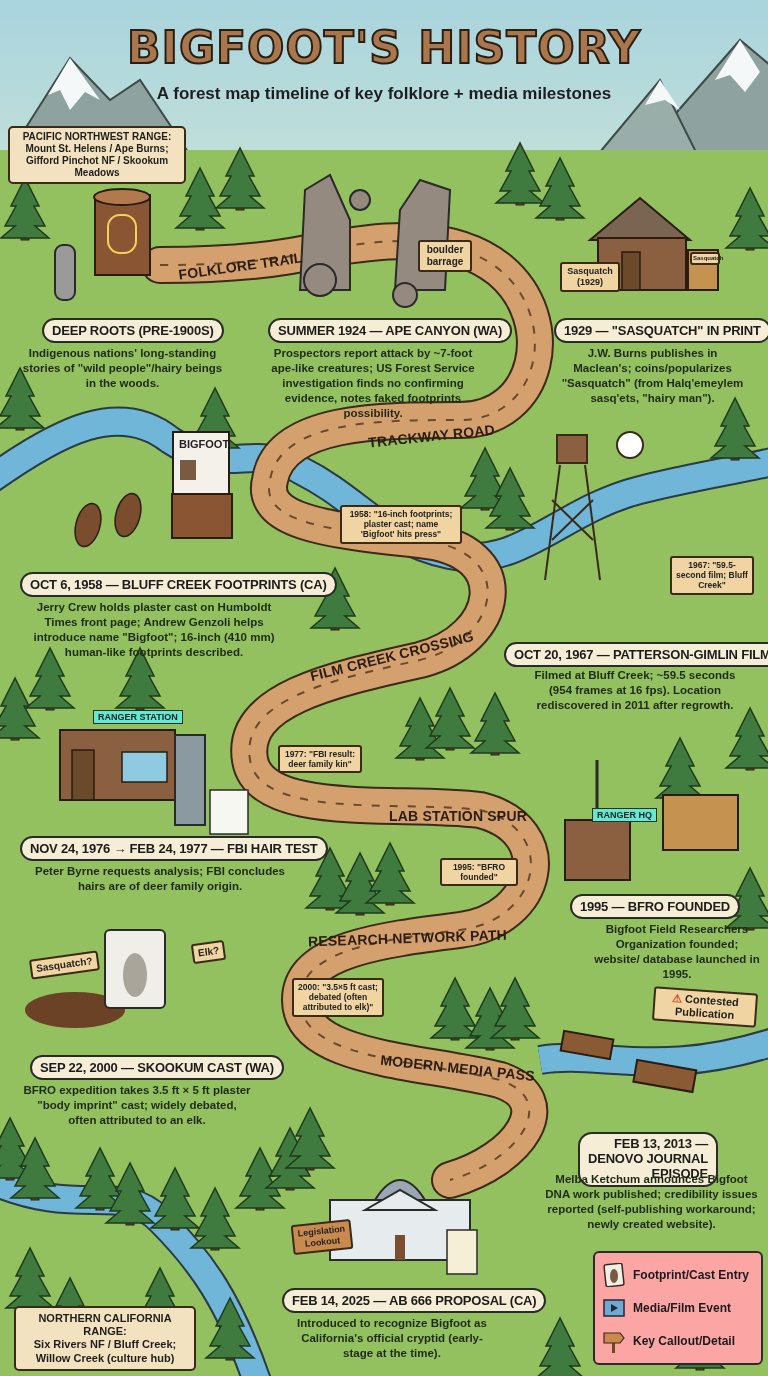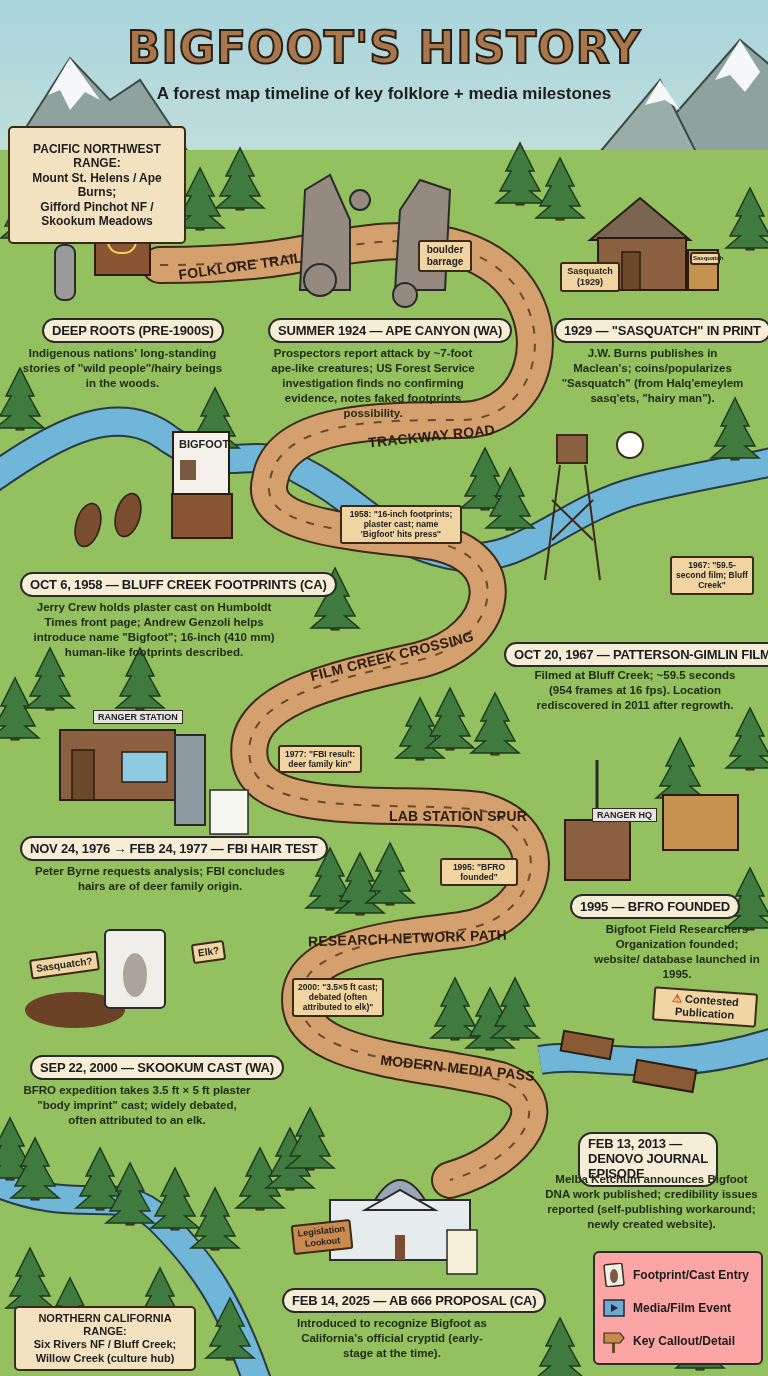--- a/index.html
+++ b/index.html
@@ -6,28 +6,28 @@
   body{width:768px;height:1376px;overflow:hidden;font-family:"Liberation Sans",sans-serif;}
   #map{position:relative;width:768px;height:1376px;background:#8fbf5a;overflow:hidden;}
   .sky{position:absolute;left:0;top:0;width:768px;height:200px;background:linear-gradient(#a9d4dd,#c6e2d8);}
   .grass{position:absolute;left:0;top:150px;width:768px;height:1226px;background:#93c15f;}
   svg.layer{position:absolute;left:0;top:0;}
   .title{position:absolute;left:0;width:768px;text-align:center;top:22px;font-family:"DejaVu Sans",sans-serif;font-weight:bold;font-size:44px;color:#a8774d;letter-spacing:1px;
     -webkit-text-stroke:2px #2b1d12;}
   .subtitle{position:absolute;left:0;width:768px;text-align:center;top:84px;font-family:"Liberation Sans",sans-serif;font-weight:bold;font-size:17px;color:#1e1e1e;}
   .range{position:absolute;background:#f2e2bf;border:2px solid #3b2a1a;border-radius:5px;font-weight:bold;color:#1e1e1e;text-align:center;line-height:1.2;}
   .range .rh{display:block;}
-  .pill{position:absolute;background:#f6edd6;border:2px solid #2a2a2a;border-radius:14px;font-weight:bold;color:#1c1c1c;text-align:left;white-space:nowrap;font-size:13px;padding:3px 8px;letter-spacing:-0.2px;}
+  .pill{position:absolute;background:#f6edd6;border:2px solid #2a2a2a;border-radius:14px;font-weight:bold;color:#1c1c1c;text-align:right;white-space:nowrap;font-size:13px;padding:3px 8px;letter-spacing:-0.2px;}
   .desc{position:absolute;text-align:center;font-weight:bold;font-size:11.5px;line-height:1.3;color:#1f2a14;}
   .trail{position:absolute;font-weight:bold;color:#2a1c10;font-size:14px;white-space:nowrap;letter-spacing:0.2px;}
   .sign{position:absolute;background:#f0d4a2;border:2px solid #3b2a1a;border-radius:3px;font-size:8.5px;font-weight:bold;color:#222;text-align:center;line-height:1.2;padding:2px 4px;}
   .legend{position:absolute;left:593px;top:1251px;width:166px;height:110px;background:#fca5a5;border:2px solid #2c2c2c;border-radius:6px;}
   .legend .row{position:absolute;left:8px;display:flex;align-items:center;font-weight:bold;font-size:12px;color:#1b1b1b;}
   .legend .ic{width:22px;height:24px;margin-right:8px;display:inline-block;}
-  .bldg-label{position:absolute;background:#e5e5e5;border:1.5px solid #3b2a1a;font-weight:bold;font-size:9px;color:#222;padding:1px 4px;}
+  .bldg-label{position:absolute;background:#5eead4;border:1.5px solid #3b2a1a;font-weight:bold;font-size:9px;color:#222;padding:1px 4px;}
 </style>
 </head>
 <body>
 
 <div id="map">
   <div class="sky"></div>
 
   <svg class="layer" width="768" height="260">
     <polygon points="-20,200 70,58 110,100 140,80 220,200" fill="#8ea3a0" stroke="#3d4a48" stroke-width="2"></polygon>
     <polygon points="70,58 48,95 60,90 70,110 85,92 100,100" fill="#f5f8f8"></polygon>
@@ -175,21 +175,21 @@
       <path d="M375,1200 Q400,1160 425,1200 Z" fill="#9aa6b3" stroke="#2a2a2a" stroke-width="2"></path>
       <polygon points="365,1210 400,1190 435,1210" fill="#e6ebee" stroke="#2a2a2a" stroke-width="2"></polygon>
       <rect x="395" y="1235" width="10" height="25" fill="#7a4d2e"></rect>
       <rect x="447" y="1230" width="30" height="44" fill="#f6efd8" stroke="#2a2a2a" stroke-width="1.5"></rect>
     </g>
   </svg>
 
   <div class="title">BIGFOOT'S HISTORY</div>
   <div class="subtitle">A forest map timeline of key folklore + media milestones</div>
 
-  <div class="range" style="left:8px;top:126px;width:170px;padding:14px 2px;font-size:12px;">
+  <div class="range" style="left:8px;top:126px;width:170px;padding:3px 2px;font-size:10px;">
     <span class="rh">PACIFIC NORTHWEST RANGE:</span>
     <span class="rh">Mount St. Helens / Ape Burns;</span>
     <span class="rh">Gifford Pinchot NF / Skookum Meadows</span>
   </div>
 
   <div class="trail" style="left:178px;top:258px;transform:rotate(-8deg);">FOLKLORE TRAIL</div>
   <div class="trail" style="left:368px;top:428px;transform:rotate(-6deg);">TRACKWAY ROAD</div>
   <div class="trail" style="left:308px;top:648px;transform:rotate(-14deg);">FILM CREEK CROSSING</div>
   <div class="trail" style="left:350px;top:808px;margin-left:39px;">LAB STATION SPUR</div>
   <div class="trail" style="left:308px;top:930px;transform:rotate(-2deg);">RESEARCH NETWORK PATH</div>

